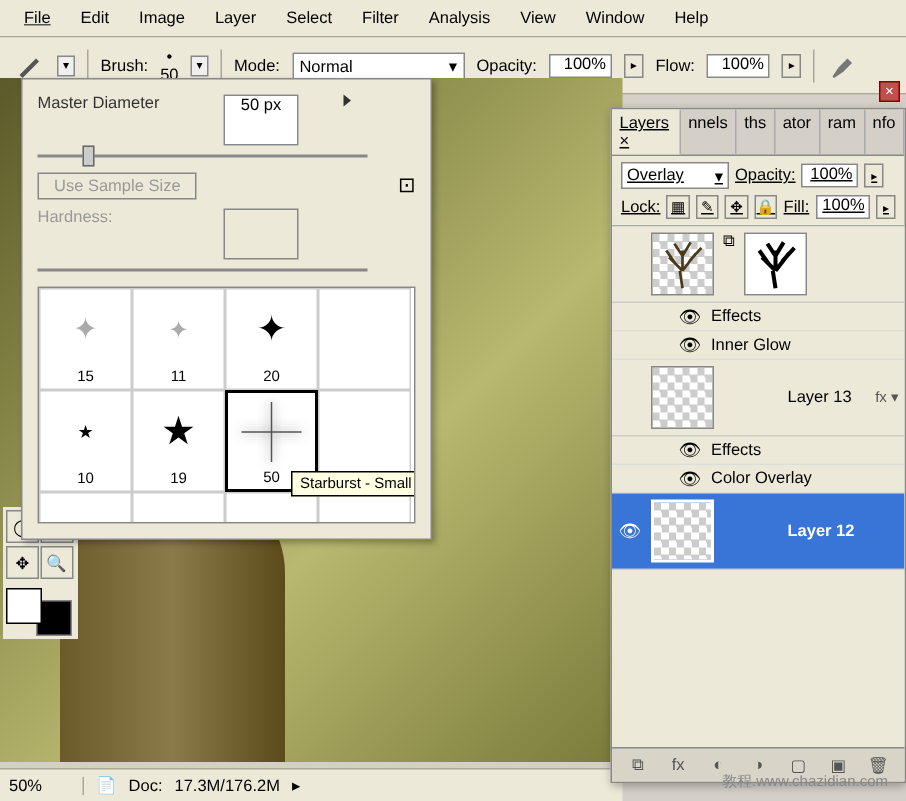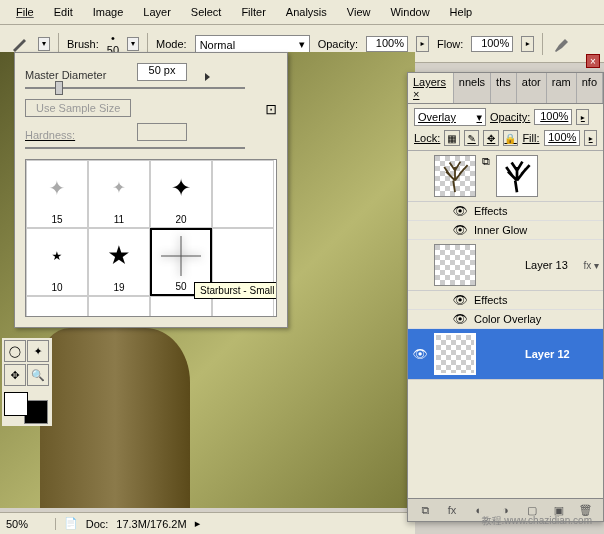--- a/index.html
+++ b/index.html
@@ -12,23 +12,23 @@
     .toolbar { background: #ece9d8; border-bottom: 1px solid #aca899; padding: 6px 8px; display: flex; align-items: center; gap: 8px; height: 38px; }
     .toolbar .sep { width: 1px; height: 22px; background: #aca899; }
     .brush-icon { width: 22px; height: 22px; display: flex; align-items: center; justify-content: center; }
     .brush-size { display: flex; flex-direction: column; align-items: center; }
     .dropdown-arrow { width: 12px; height: 14px; border: 1px solid #888; background: #f0f0f0; display: inline-flex; align-items: center; justify-content: center; font-size: 8px; }
     .mode-select { width: 115px; height: 18px; border: 1px solid #888; background: #fff; padding: 1px 4px; display: flex; justify-content: space-between; align-items: flex-end; }
     .pct-input { width: 42px; height: 16px; border: 1px solid #888; background: #fff; text-align: right; padding-right: 3px; display: inline-block; }
     .small-btn { width: 13px; height: 16px; border: 1px solid #888; background: #ece9d8; display: inline-flex; align-items: center; justify-content: center; font-size: 8px; }
     
     .brush-panel { position: absolute; left: 14px; top: 52px; width: 274px; background: #ece9d8; border: 1px solid #888; box-shadow: 2px 2px 4px rgba(0,0,0,0.3); z-index: 10; padding: 10px; }
-    .bp-row { display: flex; align-items: flex-end; margin-bottom: 6px; gap: 12px; }
+    .bp-row { display: flex; align-items: flex-start; margin-bottom: 6px; gap: 24px; }
     .bp-label { width: 100px; color: #333; }
-    .bp-input { width: 50px; height: 18px; border: 1px solid #888; background: #fff; text-align: center; }
+    .bp-input { width: 50px; height: 34px; border: 1px solid #888; background: #fff; text-align: center; }
     .bp-input.disabled { background: #ece9d8; }
     .bp-arrow { width: 0; height: 0; border-left: 5px solid #333; border-top: 4px solid transparent; border-bottom: 4px solid transparent; margin-left: 6px; }
     .slider-track { width: 220px; height: 2px; background: #888; position: relative; margin: 4px 0 10px 0; }
     .slider-thumb { position: absolute; width: 8px; height: 14px; background: #ccc; border: 1px solid #666; top: -6px; left: 30px; }
     .sample-btn { padding: 2px 10px; border: 1px solid #888; background: #ece9d8; color: #999; }
     .grid-icon { margin-left: auto; font-size: 14px; }
     
     .brush-grid { border: 1px solid #888; background: #fff; margin-top: 8px; max-height: 158px; overflow: hidden; position: relative; }
     .brush-row { display: flex; }
     .brush-cell { width: 62px; height: 68px; border: 1px solid #ccc; display: flex; flex-direction: column; align-items: center; justify-content: flex-end; position: relative; padding-bottom: 2px; }
@@ -158,21 +158,21 @@
     <span class="bp-input">50 px</span>
     <div class="bp-arrow"></div>
   </div>
   <div class="slider-track">
     <div class="slider-thumb"></div>
   </div>
   <div class="bp-row">
     <button class="sample-btn">Use Sample Size</button>
     <span class="grid-icon">⊡</span>
   </div>
-  <div class="bp-row" style="text-decoration:underline;">
+  <div class="bp-row" style="">
     <span class="bp-label" style="color:#999;">Hardness:</span>
     <span class="bp-input disabled"></span>
   </div>
   <div class="slider-track"></div>
 
   <div class="brush-grid">
     <div class="brush-row">
       <div class="brush-cell">
         <div class="brush-shape">
             <span style="font-size:20px;color:#aaa;">✦</span>

